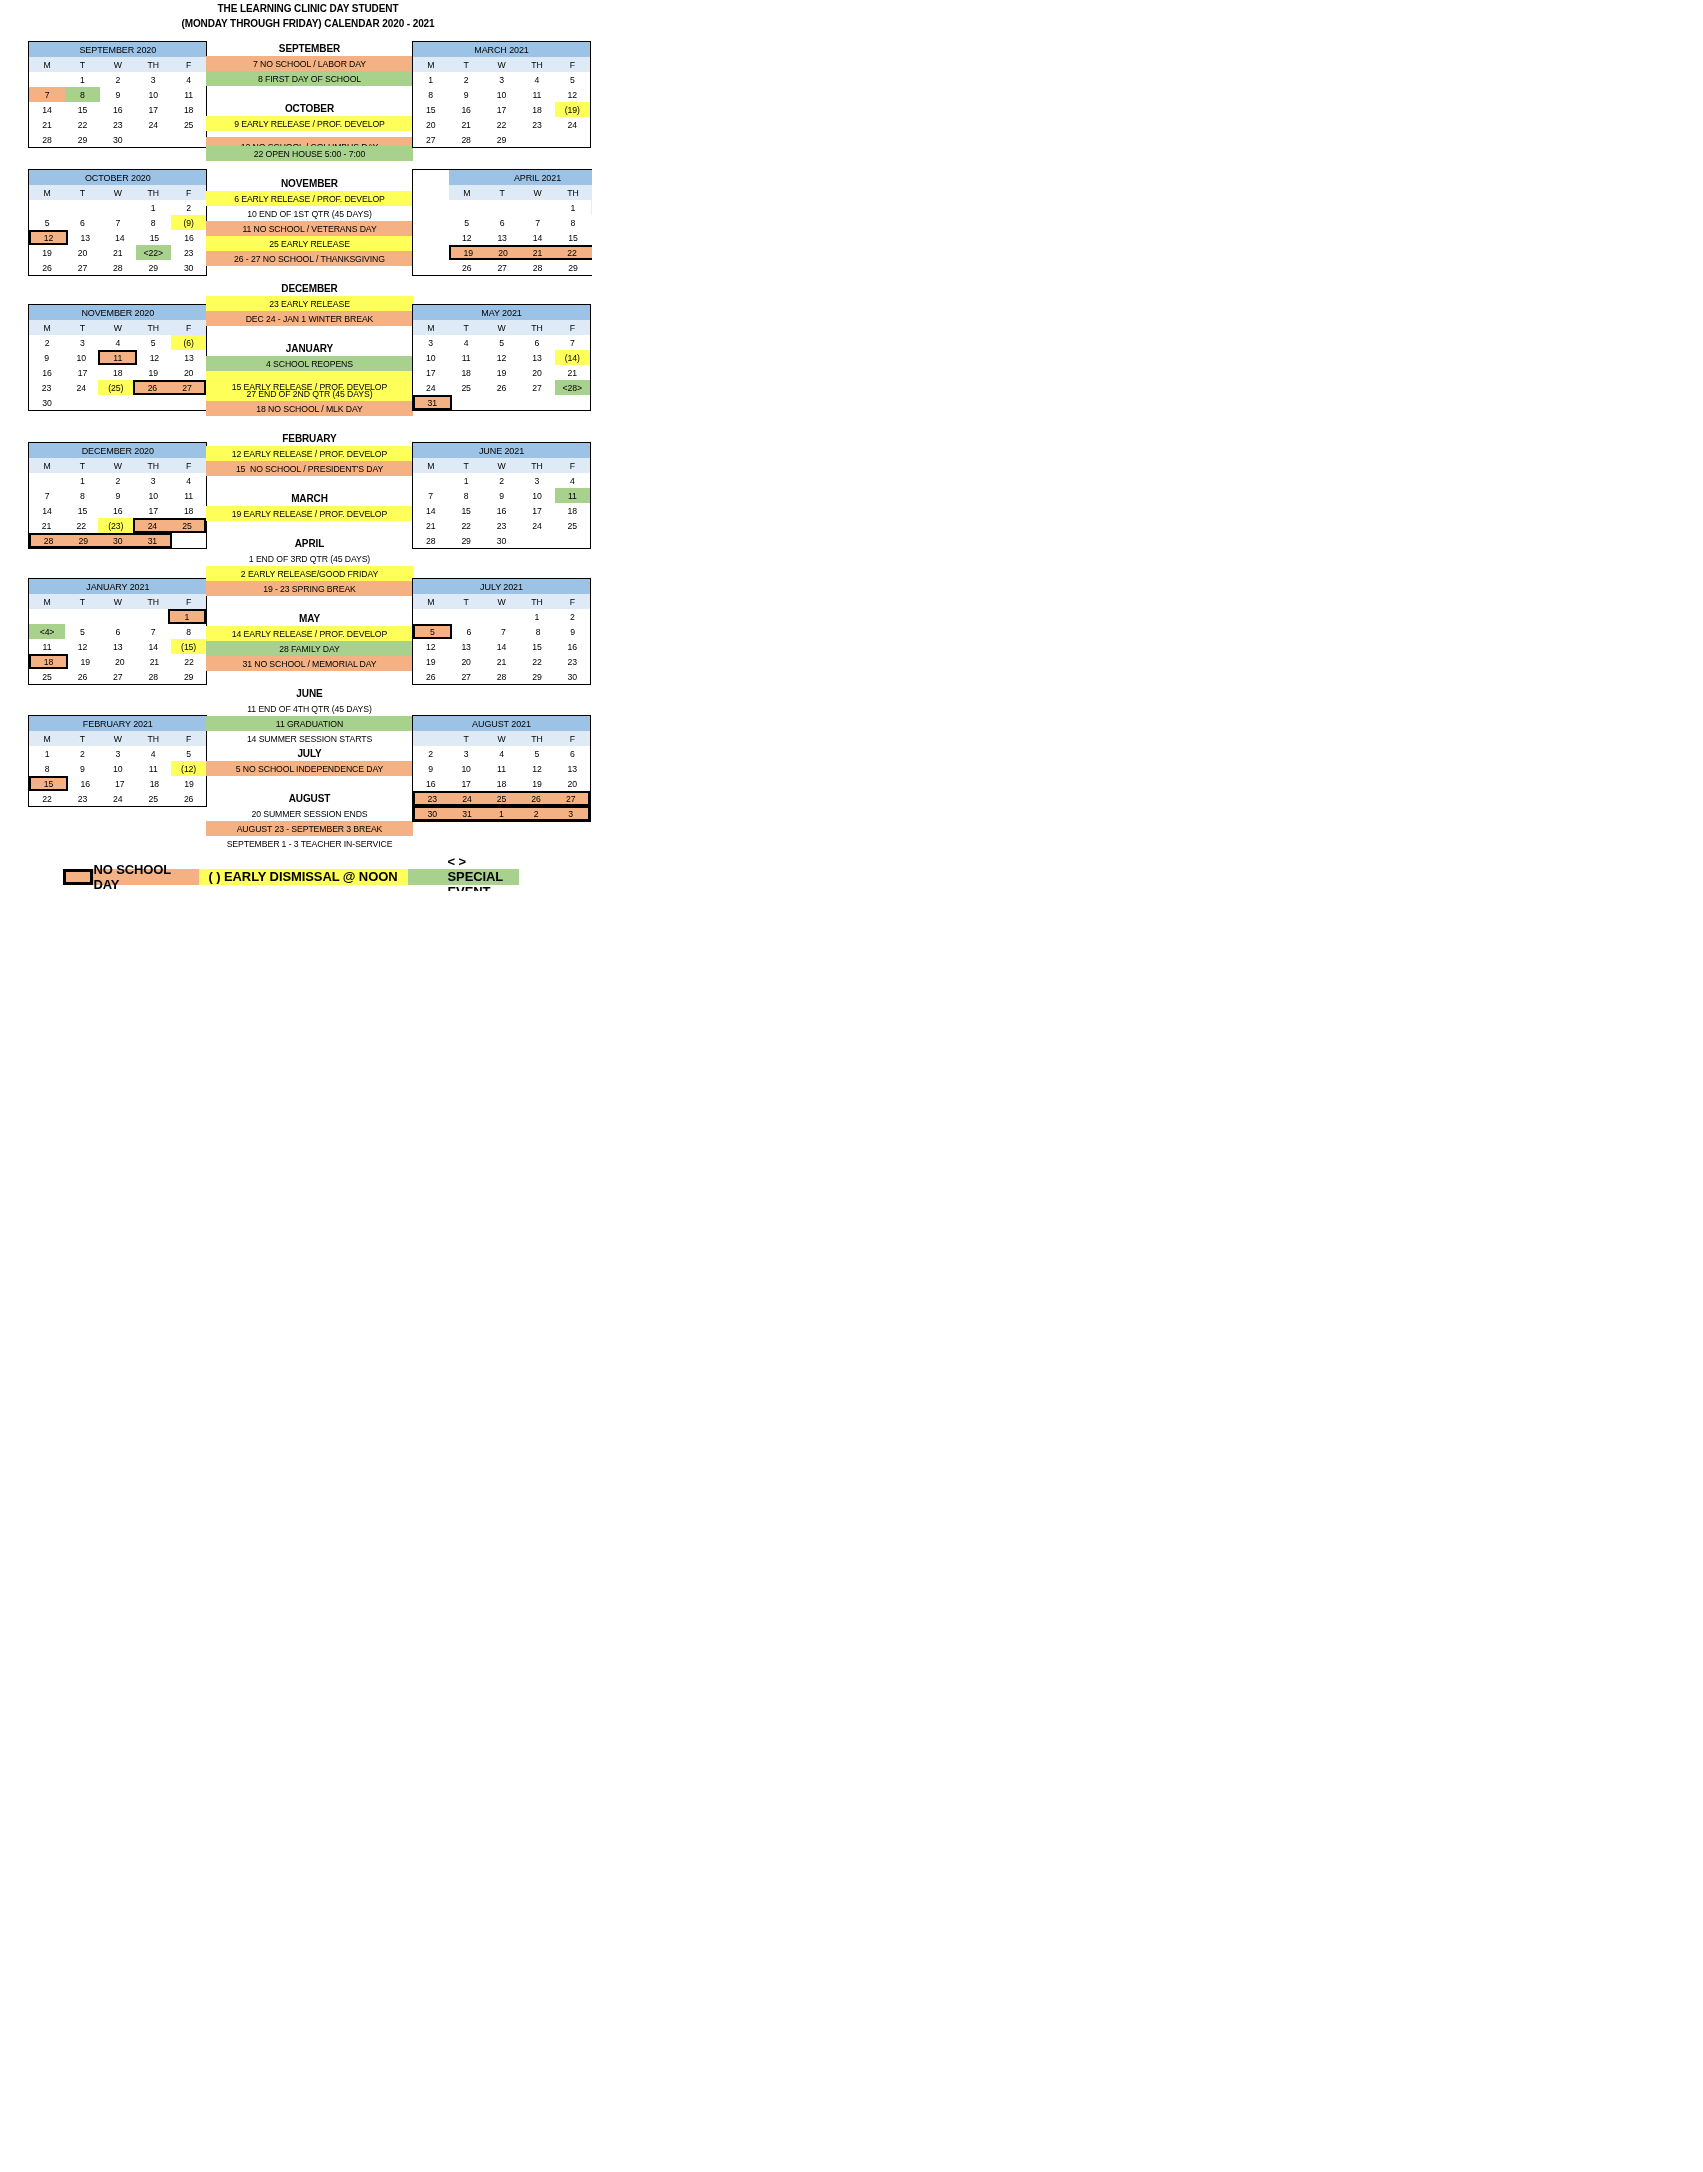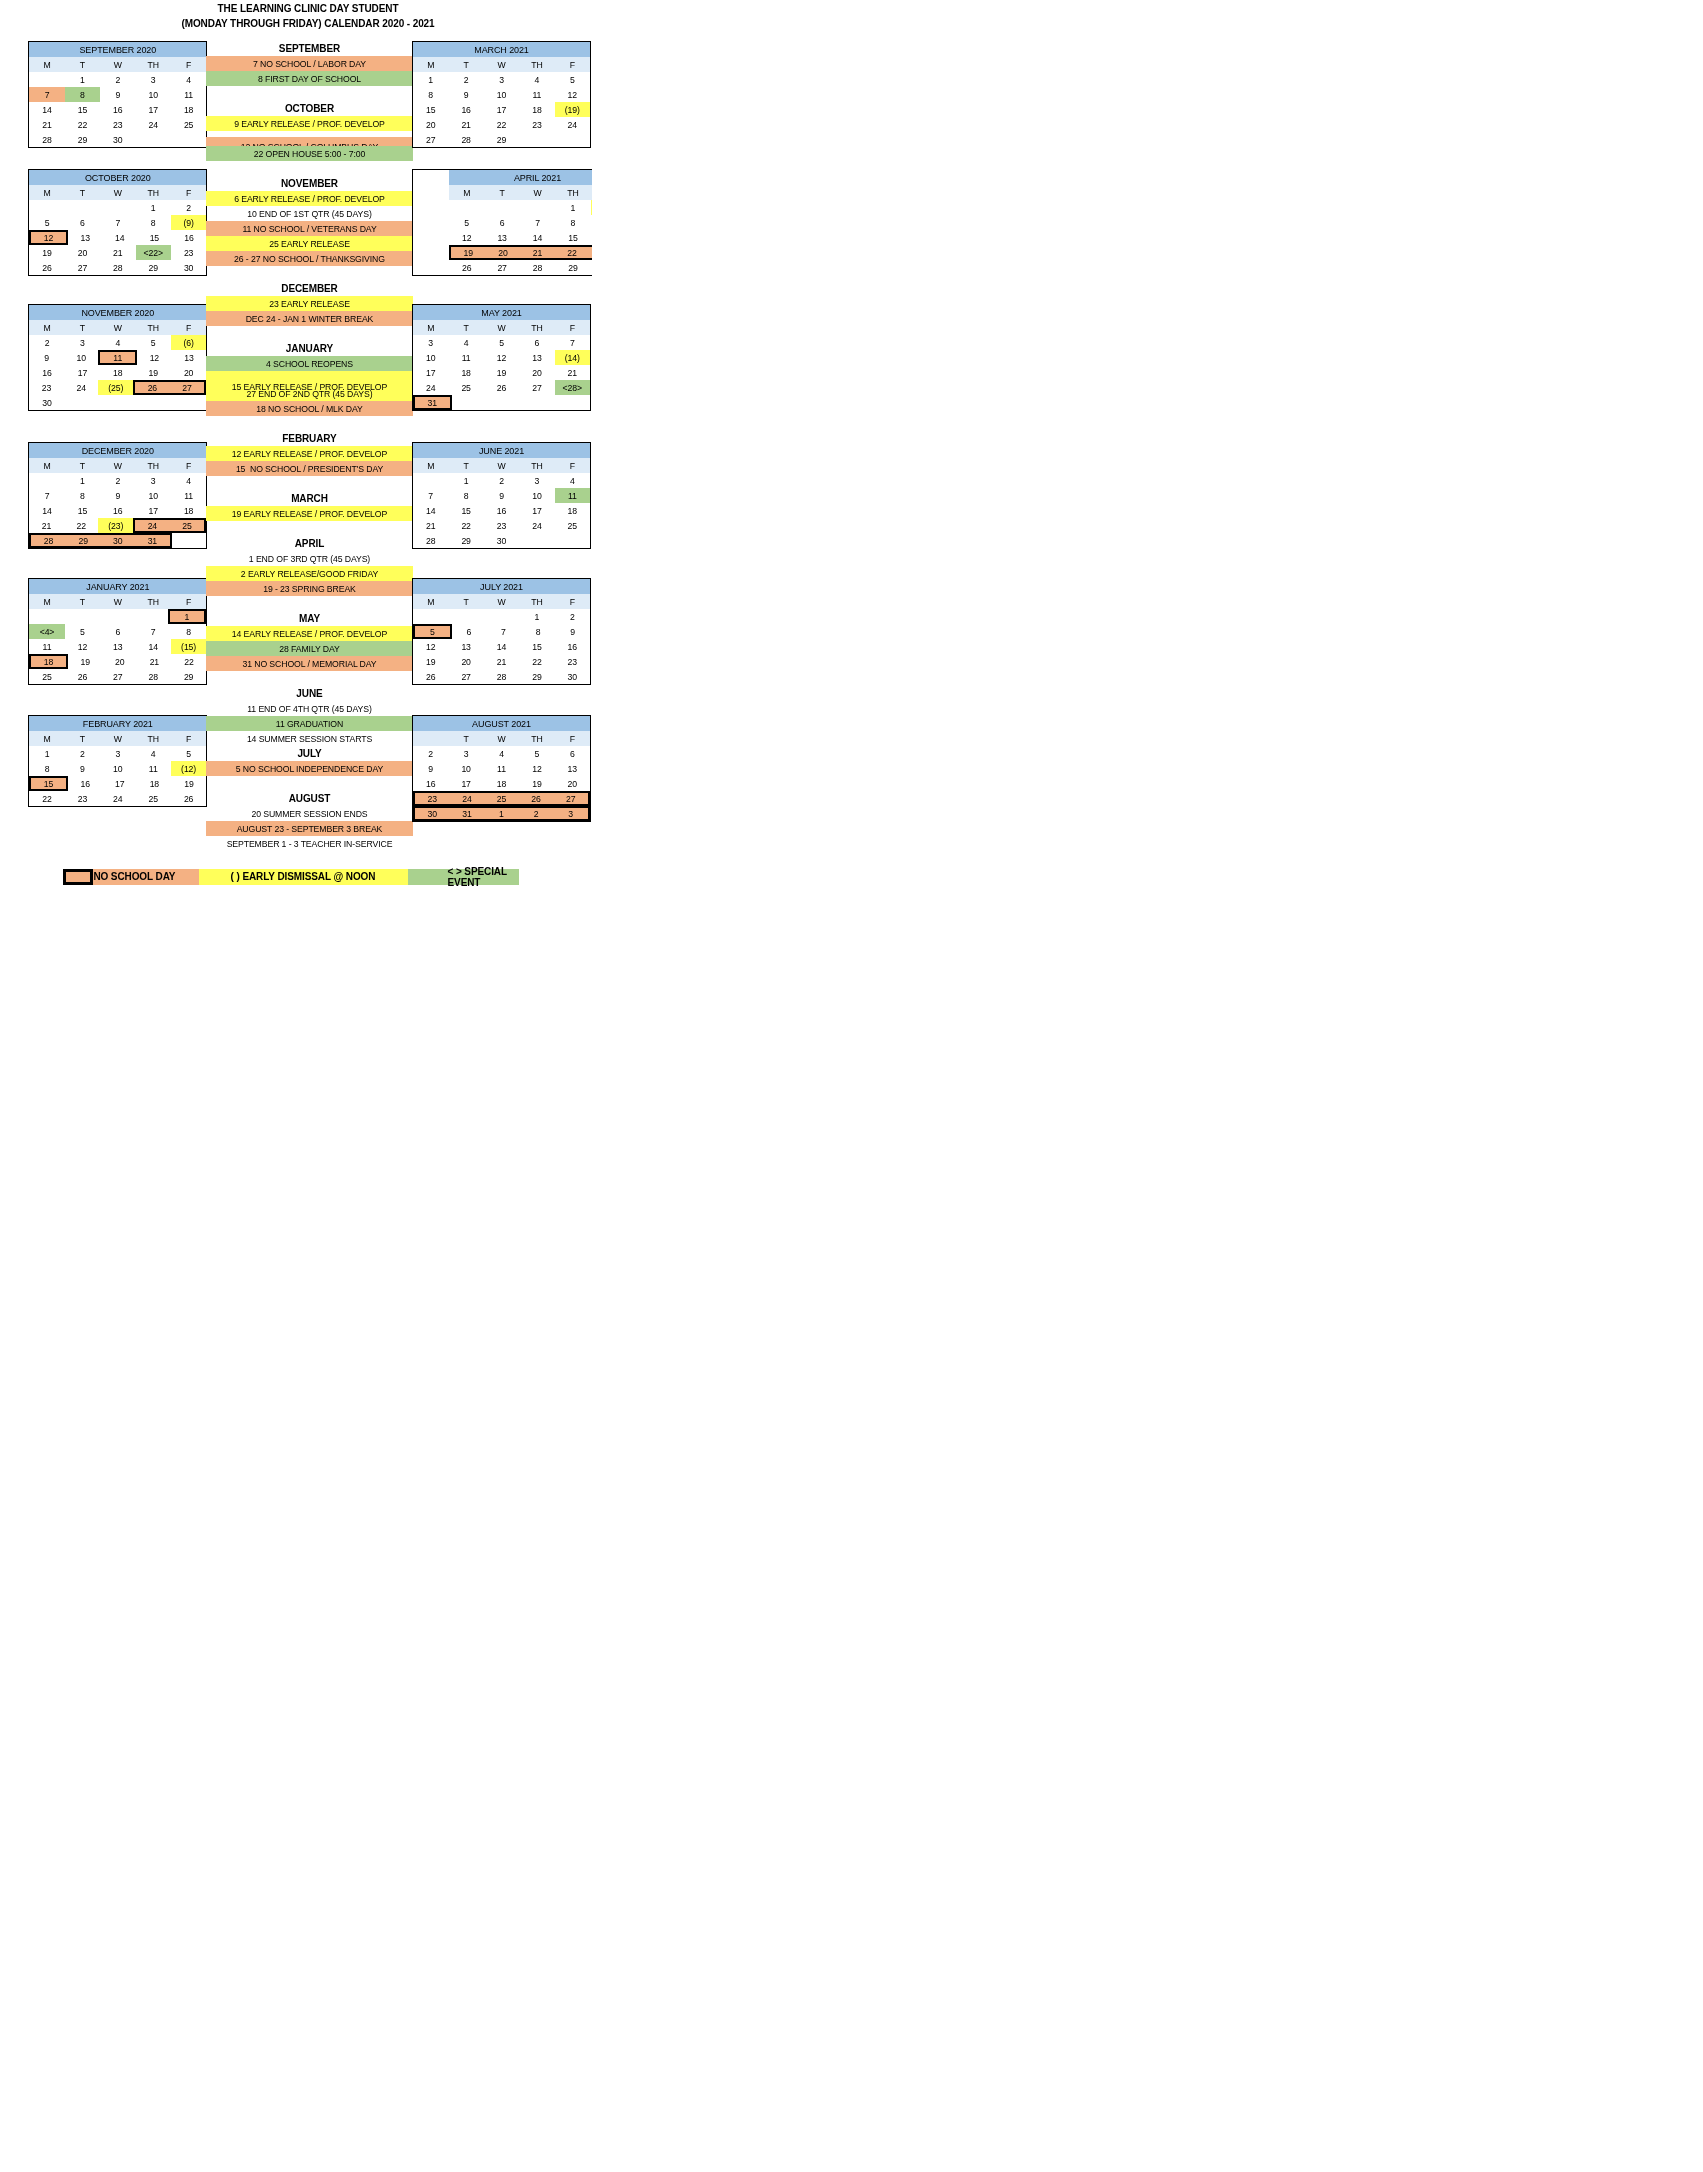--- a/index.html
+++ b/index.html
@@ -24,21 +24,21 @@
   .dow .cell{font-size:8.7px;}
   .cell.bd{border-top:2.6px solid #000;border-bottom:2.6px solid #000;}
   .cell.bd-l{border-left:2.6px solid #000;}
   .cell.bd-r{border-right:2.6px solid #000;}
 
   .event{position:absolute;left:0;width:100%;height:15px;display:flex;
     align-items:center;justify-content:center;font-size:8.7px;white-space:pre;}
   .event.hdr{font-weight:bold;font-size:10px;}
 
   #legend{position:absolute;left:39px;top:869px;height:15.6px;display:flex;
-    font-weight:bold;font-size:10px;}
+    font-weight:bold;font-size:13px;}
   #legend .swatch{width:29.5px;height:15.6px;box-sizing:border-box;border:3px solid #000;}
   #legend .band{display:flex;align-items:center;height:15.6px;box-sizing:border-box;}
   #legend .band.nsd{width:106px;justify-content:flex-start;padding-left:0.9px;}
   #legend .band.ed{width:209px;justify-content:center;}
   #legend .band.se{width:111px;justify-content:center;}
 </style>
 </head>
 <body>
 
 <div id="page">

